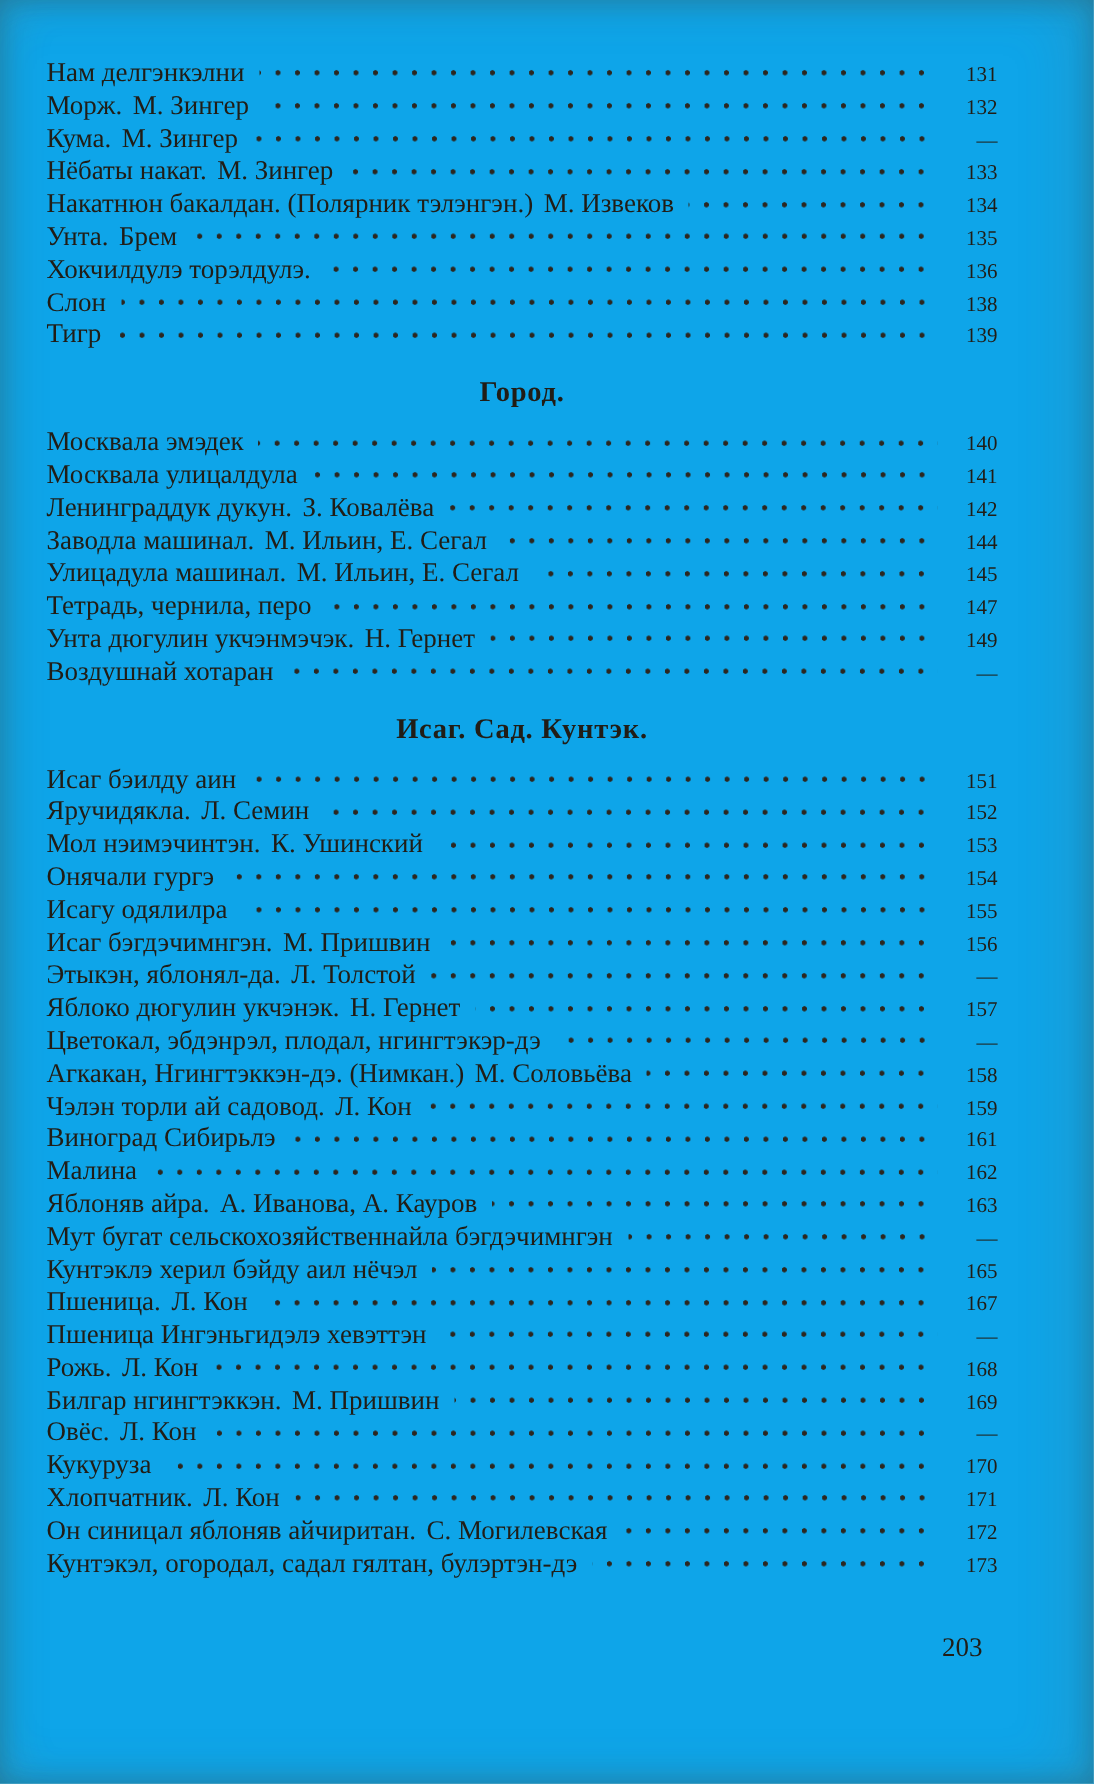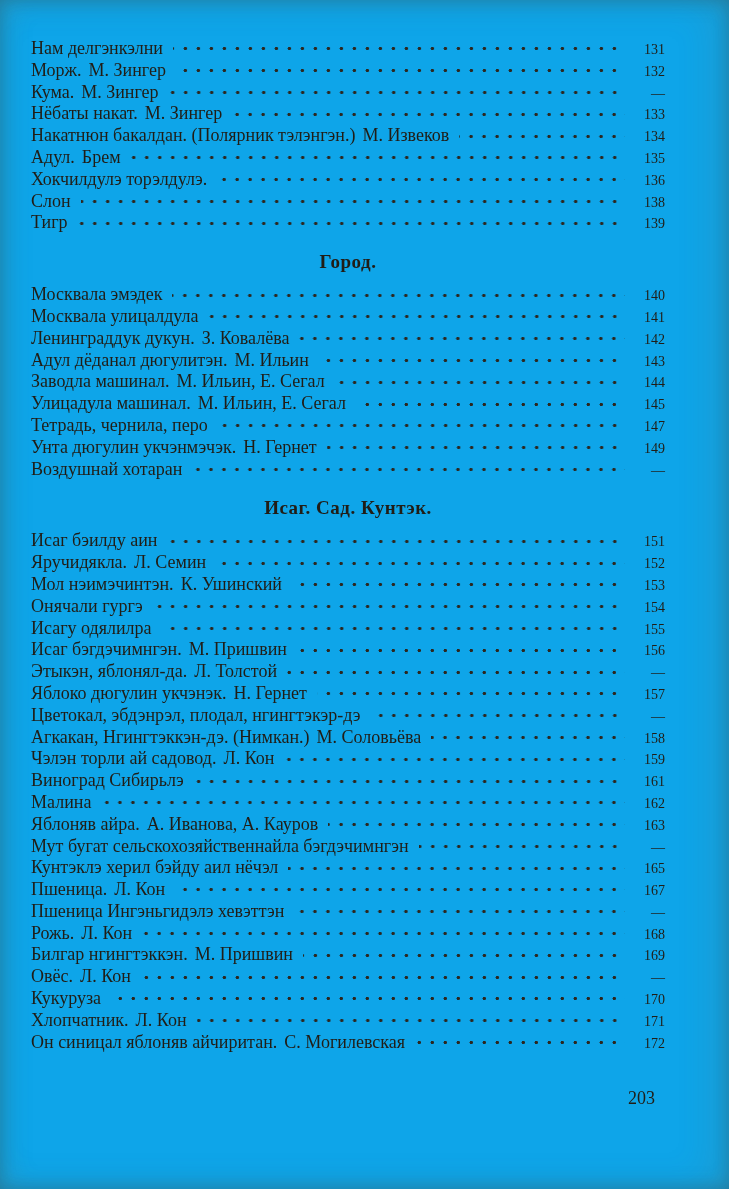--- a/index.html
+++ b/index.html
@@ -102,21 +102,21 @@
         <span class="leader"></span>
         <span class="pageno">133</span>
       </div>
       <div class="row">
         <span class="title">Накатнюн бакалдан. (Полярник тэлэнгэн.)</span>
         <span class="author" style="margin-left: 7px;">М. Извеков</span>
         <span class="leader"></span>
         <span class="pageno">134</span>
       </div>
       <div class="row">
-        <span class="title">Адул.</span>
+        <span class="title">Унта.</span>
         <span class="author" style="margin-left: 7px;">Брем</span>
         <span class="leader"></span>
         <span class="pageno">135</span>
       </div>
       <div class="row">
         <span class="title">Хокчилдулэ торэлдулэ.</span>
         <span class="leader"></span>
         <span class="pageno">136</span>
       </div>
       <div class="row">
@@ -140,26 +140,20 @@
         <span class="leader"></span>
         <span class="pageno">141</span>
       </div>
       <div class="row">
         <span class="title">Ленинграддук дукун.</span>
         <span class="author" style="margin-left: 7px;">З. Ковалёва</span>
         <span class="leader"></span>
         <span class="pageno">142</span>
       </div>
       <div class="row">
-        <span class="title">Адул дёданал дюгулитэн.</span>
-        <span class="author" style="margin-left: 7px;">М. Ильин</span>
-        <span class="leader"></span>
-        <span class="pageno">143</span>
-      </div>
-      <div class="row">
         <span class="title">Заводла машинал.</span>
         <span class="author" style="margin-left: 7px;">М. Ильин, Е. Сегал</span>
         <span class="leader"></span>
         <span class="pageno">144</span>
       </div>
       <div class="row">
         <span class="title">Улицадула машинал.</span>
         <span class="author" style="margin-left: 7px;">М. Ильин, Е. Сегал</span>
         <span class="leader"></span>
         <span class="pageno">145</span>
@@ -307,16 +301,21 @@
         <span class="title">Хлопчатник.</span>
         <span class="author" style="margin-left: 7px;">Л. Кон</span>
         <span class="leader"></span>
         <span class="pageno">171</span>
       </div>
       <div class="row">
         <span class="title">Он синицал яблоняв айчиритан.</span>
         <span class="author" style="margin-left: 7px;">С. Могилевская</span>
         <span class="leader"></span>
         <span class="pageno">172</span>
+      </div>
+      <div class="row">
+        <span class="title">Кунтэкэл, огородал, садал гялтан, булэртэн-дэ</span>
+        <span class="leader"></span>
+        <span class="pageno">173</span>
       </div>
     </div>
   <div class="folio">203</div>
 </div>
 
 </body></html>

